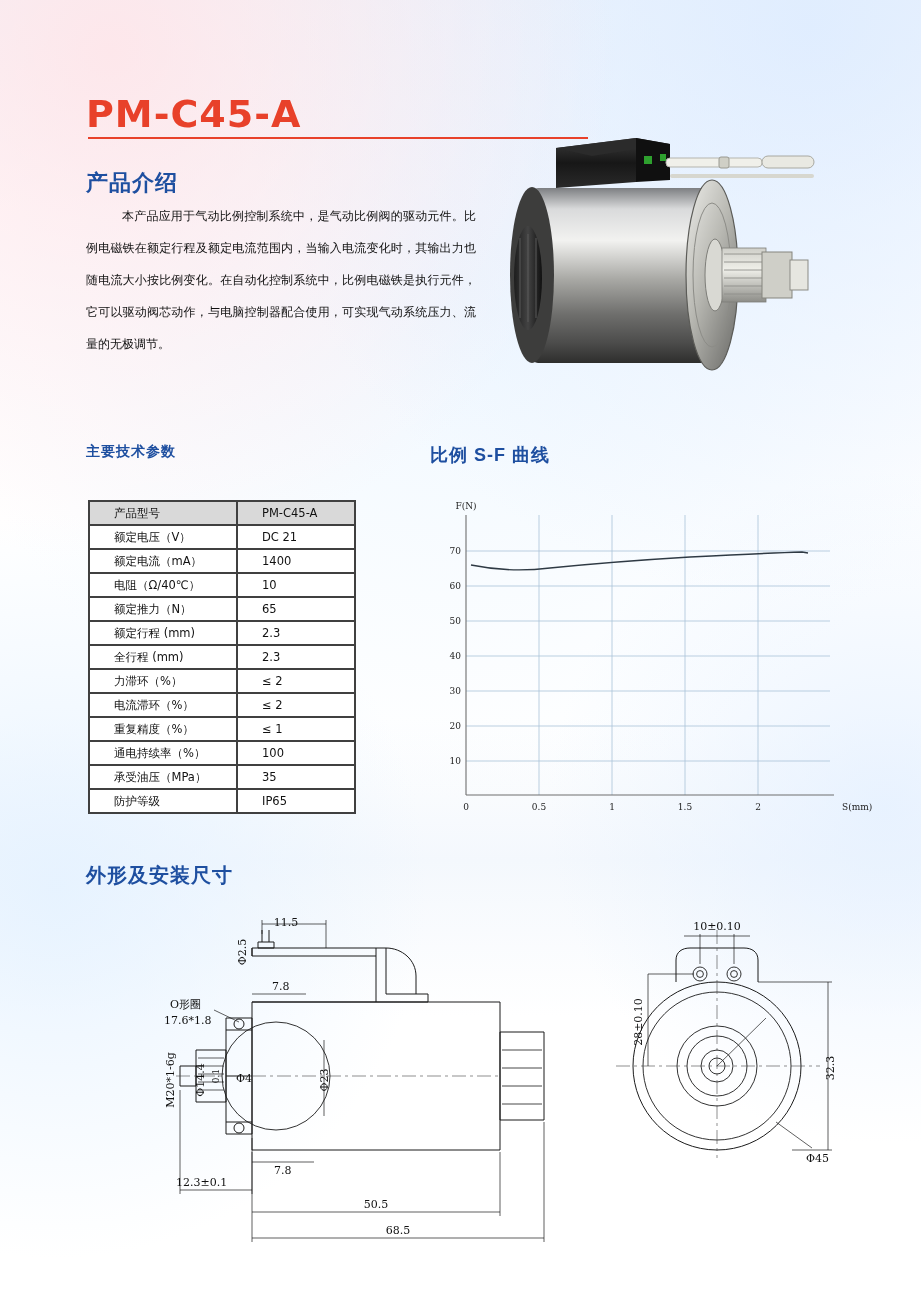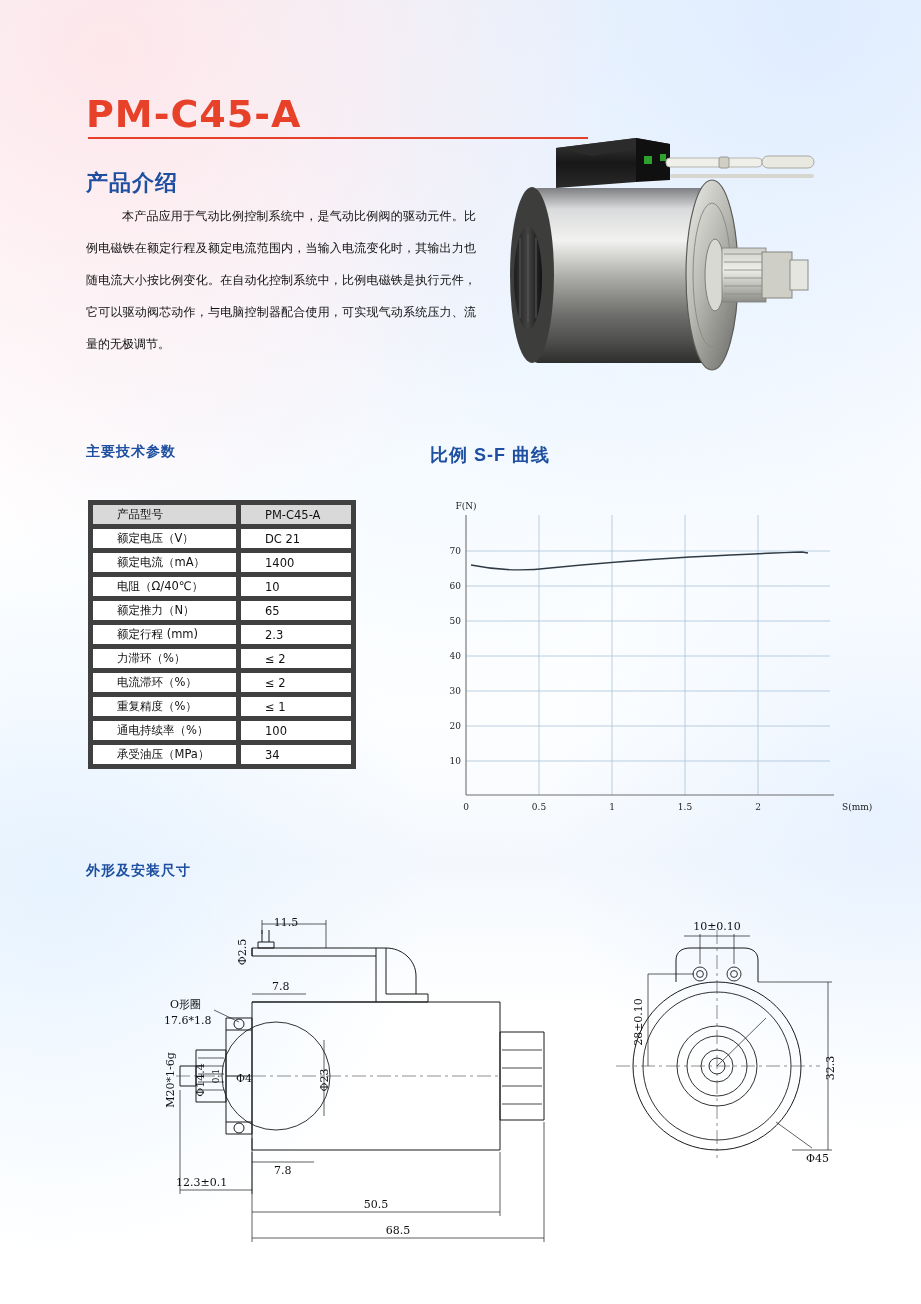--- a/index.html
+++ b/index.html
@@ -46,21 +46,21 @@
   .heading {
     position: absolute;
     color: #1e4fa0;
     font-weight: bold;
     font-size: 22px;
     letter-spacing: 1px;
   }
   #h-intro { left: 86px; top: 168px; }
   #h-specs { left: 86px; top: 443px; font-size: 14px; }
   #h-curve { left: 430px; top: 443px; font-size: 18px; }
-  #h-dims  { left: 86px; top: 862px; font-size: 14px; }
+  #h-dims  { left: 86px; top: 862px; font-size: 20px; }
 
   
   .intro {
     position: absolute;
     left: 86px; top: 200px;
     width: 390px;
     font-size: 12px;
     line-height: 32px;
     color: #111;
     text-indent: 36px;
@@ -79,21 +79,21 @@
   .spec-table {
     position: absolute;
     left: 88px; top: 500px;
     width: 268px;
     border-collapse: collapse;
     font-size: 11.5px;
     font-family: "DejaVu Sans", sans-serif;
     background: #fff;
   }
   .spec-table td {
-    border: 5px solid #404040;
+    border: 2px solid #404040;
     height: 24px;
     padding: 0 24px;
     color: #111;
     white-space: nowrap;
   }
   .spec-table td.k { width: 148px; }
   .spec-table tr.head td { background: #d9d9d9; font-weight: normal; }
 
   
   .chart {
@@ -226,38 +226,46 @@
         </tr>
       <tr>
           <td class="k">额定推力（N）</td>
           <td>65</td>
         </tr>
       <tr>
           <td class="k">额定行程 (mm)</td>
           <td>2.3</td>
         </tr>
       <tr>
+          <td class="k">全行程 (mm)</td>
+          <td>2.3</td>
+        </tr>
+      <tr>
           <td class="k">力滞环（%）</td>
           <td>≤ 2</td>
         </tr>
       <tr>
           <td class="k">电流滞环（%）</td>
           <td>≤ 2</td>
         </tr>
       <tr>
           <td class="k">重复精度（%）</td>
           <td>≤ 1</td>
         </tr>
       <tr>
           <td class="k">通电持续率（%）</td>
           <td>100</td>
         </tr>
       <tr>
           <td class="k">承受油压（MPa）</td>
-          <td>34</td>
+          <td>35</td>
+        </tr>
+      <tr>
+          <td class="k">防护等级</td>
+          <td>IP65</td>
         </tr>
     </tbody>
   </table>
 
   <div class="heading" id="h-curve">比例 S-F 曲线</div>
   <div class="chart">
     <svg viewBox="0 0 448 340" width="448" height="340">
 
       <g stroke="#a9c3d8" stroke-width="0.8">
         <line x1="36" y1="56" x2="400" y2="56"></line>

